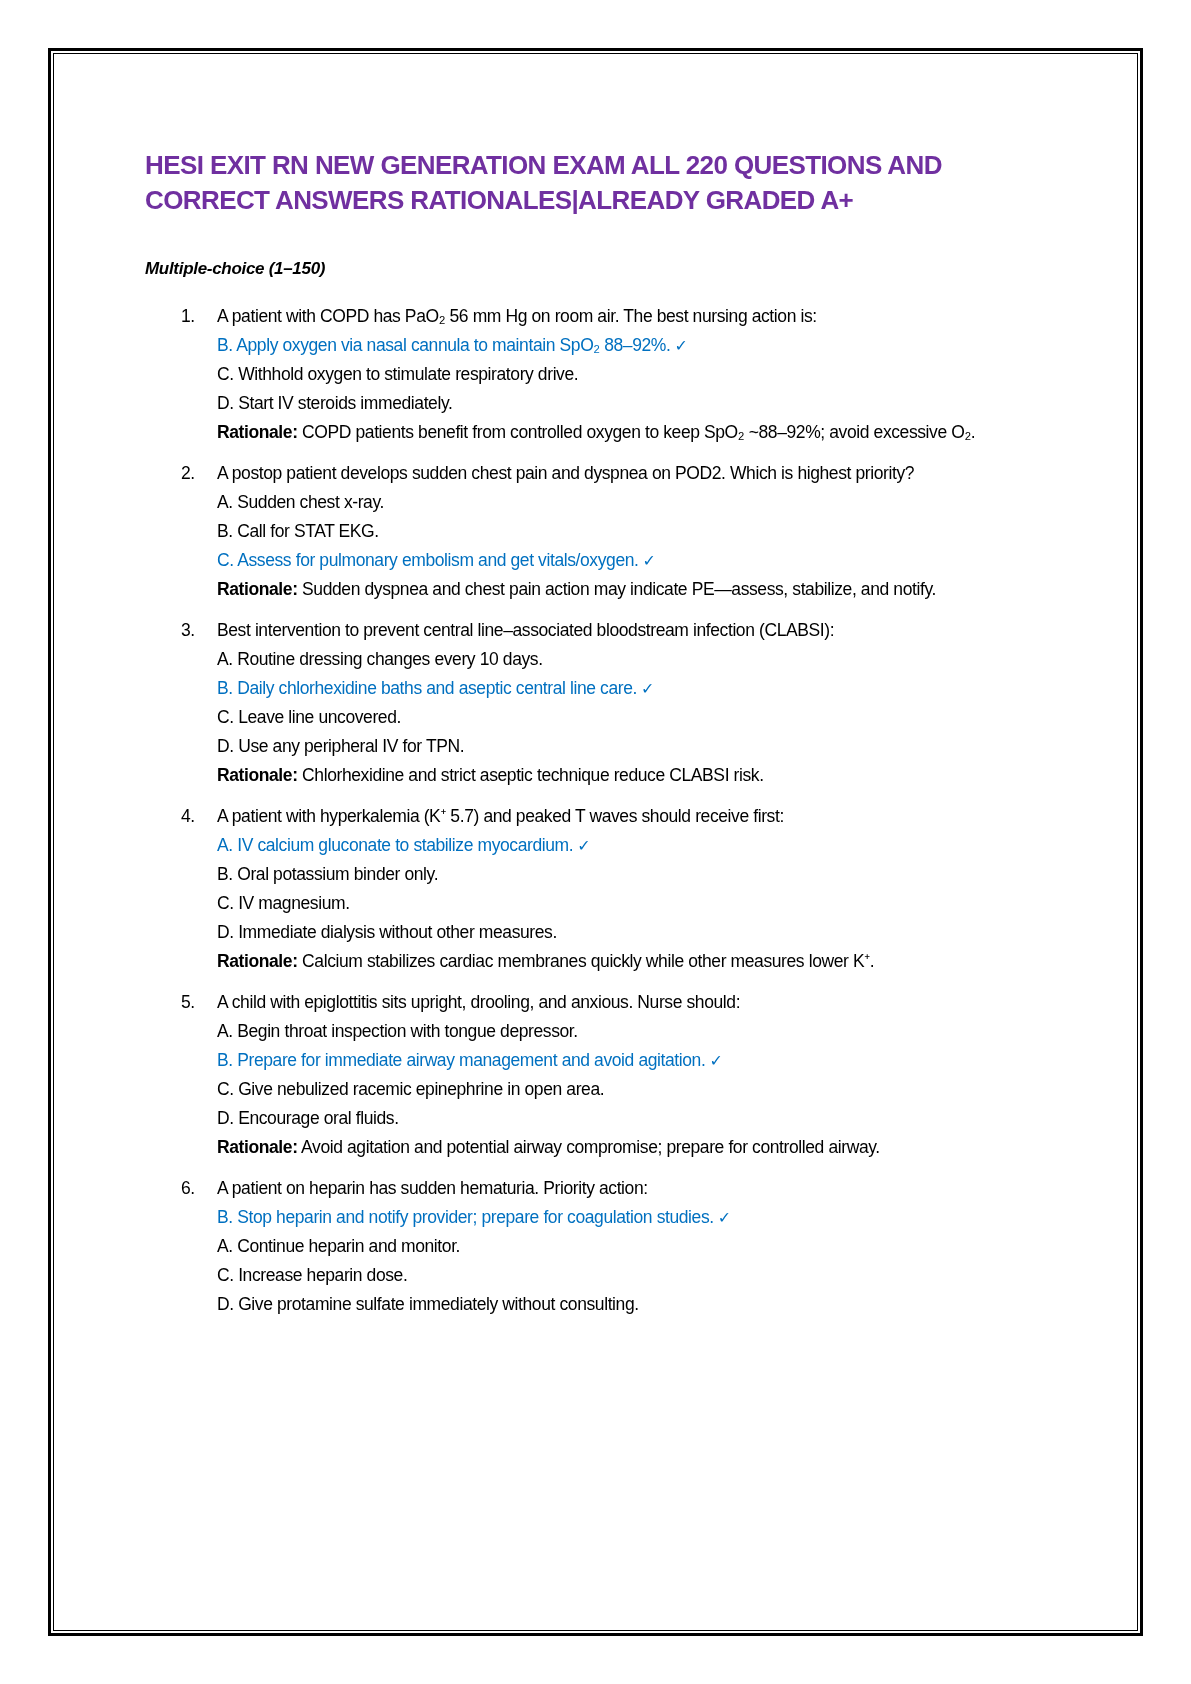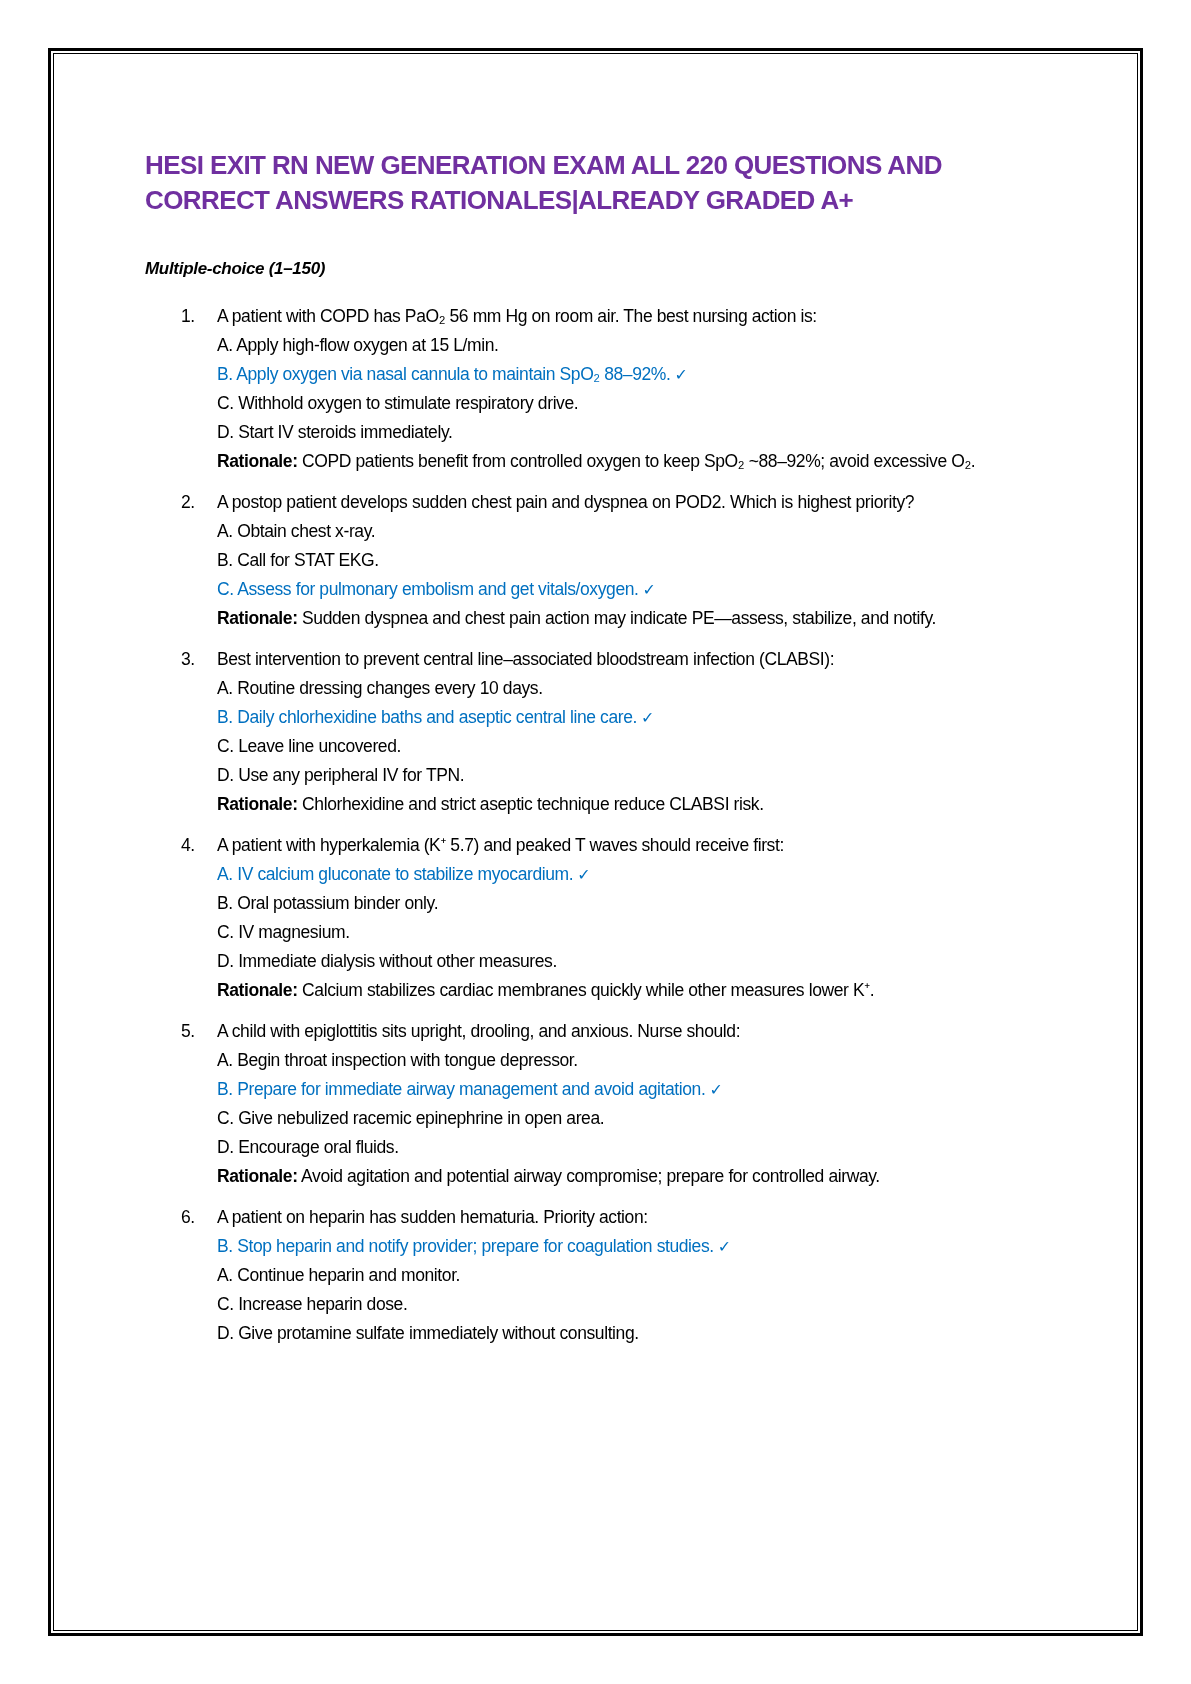--- a/index.html
+++ b/index.html
@@ -29,30 +29,29 @@
 <div class="frame-outer"></div>
 <div class="frame-inner"></div>
 
 <div class="title">HESI EXIT RN NEW GENERATION EXAM ALL 220 QUESTIONS AND CORRECT ANSWERS RATIONALES|ALREADY GRADED A+</div>
 <div class="section">Multiple-choice (1–150)</div>
 
 <div class="questions" id="questions">
     <div class="q">
       <span class="q-num line">1.</span>
       <div class="line">A patient with COPD has PaO₂ 56 mm Hg on room air. The best nursing action is:</div>
-      <div class="line"><span>A. Apply high-flow oxygen at 15 L/min.</span></div>
       <div class="line correct"><span>B. Apply oxygen via nasal cannula to maintain SpO₂ 88–92%.</span><span class="check">✓</span></div>
       <div class="line"><span>C. Withhold oxygen to stimulate respiratory drive.</span></div>
       <div class="line"><span>D. Start IV steroids immediately.</span></div>
       <div class="line"><span class="rat-label">Rationale:</span><span> COPD patients benefit from controlled oxygen to keep SpO₂ ~88–92%; avoid excessive O₂.</span></div>
     </div>
     <div class="q">
       <span class="q-num line">2.</span>
       <div class="line">A postop patient develops sudden chest pain and dyspnea on POD2. Which is highest priority?</div>
-      <div class="line"><span>A. Obtain chest x-ray.</span></div>
+      <div class="line"><span>A. Sudden chest x-ray.</span></div>
       <div class="line"><span>B. Call for STAT EKG.</span></div>
       <div class="line correct"><span>C. Assess for pulmonary embolism and get vitals/oxygen.</span><span class="check">✓</span></div>
       <div class="line"><span class="rat-label">Rationale:</span><span> Sudden dyspnea and chest pain action may indicate PE—assess, stabilize, and notify.</span></div>
     </div>
     <div class="q">
       <span class="q-num line">3.</span>
       <div class="line">Best intervention to prevent central line–associated bloodstream infection (CLABSI):</div>
       <div class="line"><span>A. Routine dressing changes every 10 days.</span></div>
       <div class="line correct"><span>B. Daily chlorhexidine baths and aseptic central line care.</span><span class="check">✓</span></div>
       <div class="line"><span>C. Leave line uncovered.</span></div>

